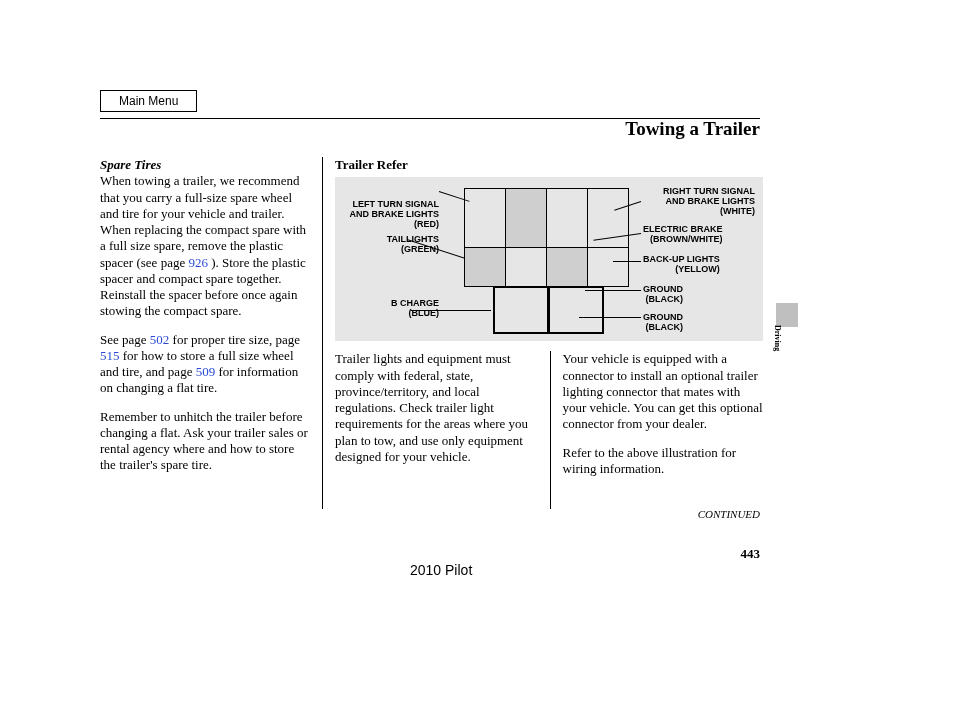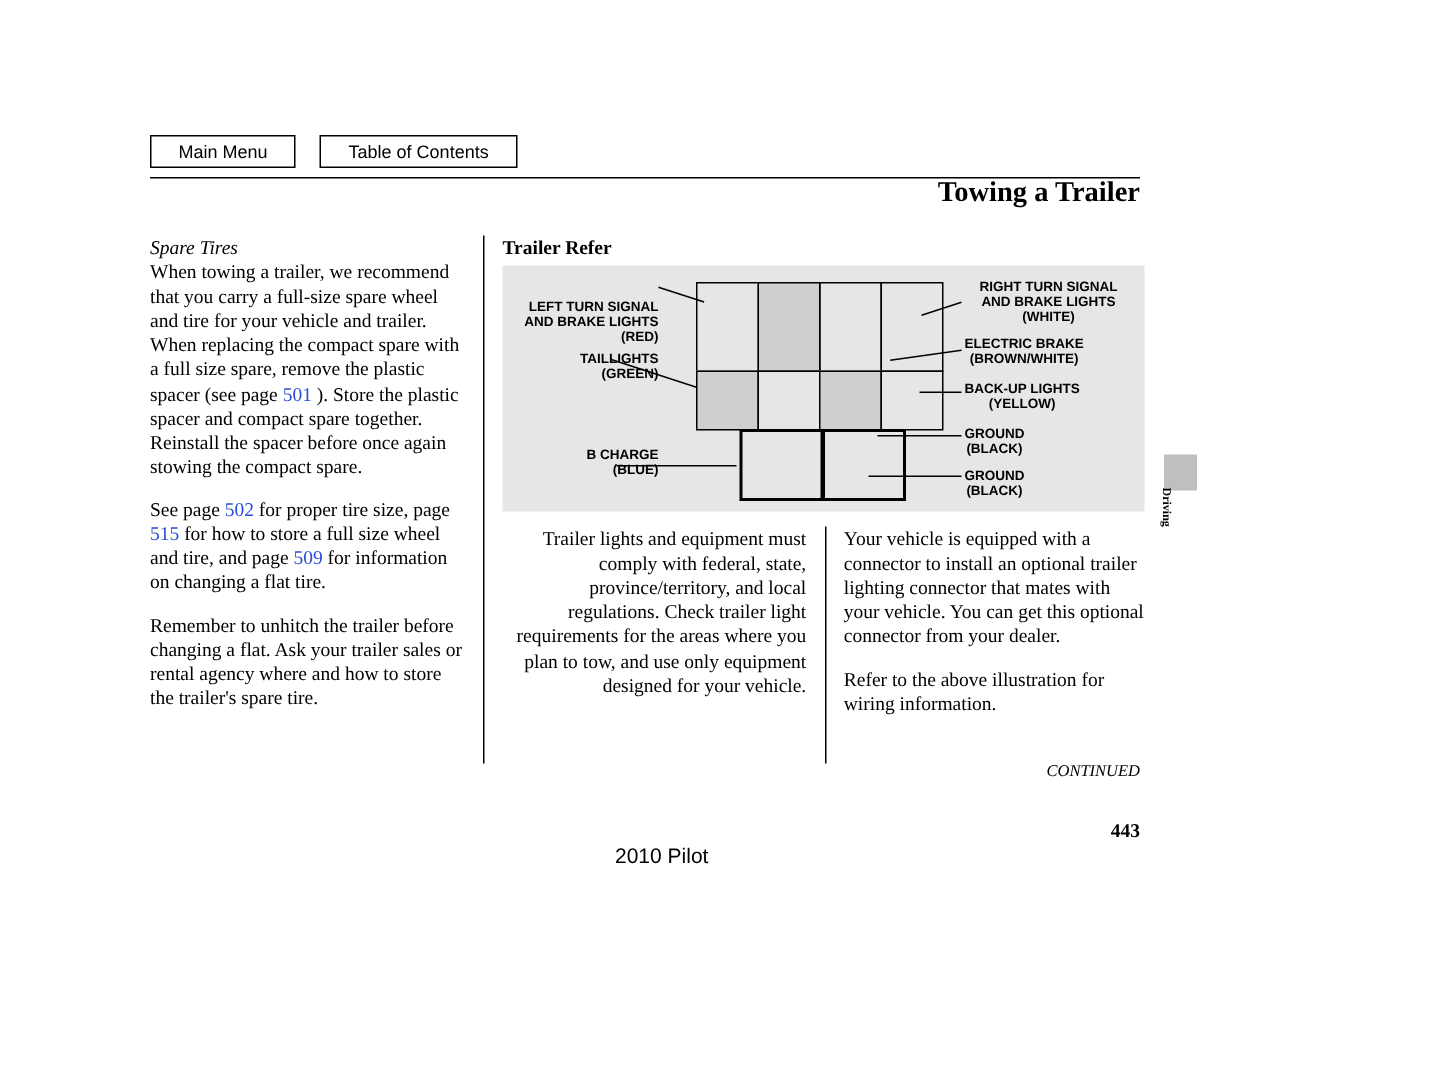--- a/index.html
+++ b/index.html
@@ -60,21 +60,21 @@
   }
   .col1 {
     width: 210px;
     border-right: 1px solid #000;
   }
   .col-right-wrap {
     padding-left: 12px;
     width: 430px;
   }
   .subhead {
-    font-weight: normal;
+    font-weight: bold;
     font-style: italic;
     font-size: 13px;
   }
   .section-head {
     font-weight: bold;
     font-size: 13px;
     margin-bottom: 4px;
   }
   .link {
     color: #2a4bd7;
@@ -93,21 +93,21 @@
     margin-bottom: 10px;
   }
   .lbl {
     font-family: Arial, Helvetica, sans-serif;
     font-size: 9px;
     font-weight: bold;
     line-height: 1.1;
     position: absolute;
     white-space: nowrap;
   }
-  .lbl.rt { text-align: center; }
+  .lbl.rt { text-align: right; }
   .lbl.lt { text-align: right; }
 
   .connector-grid {
     position: absolute;
     left: 130px;
     top: 12px;
     width: 168px;
     height: 144px;
   }
   .cgrow { display: flex; }
@@ -140,21 +140,20 @@
   }
   .subcol {
     width: 208px;
     font-size: 13px;
     line-height: 1.25;
   }
   .subcol.first {
     border-right: 1px solid #000;
     padding-right: 12px;
     height: 158px;
-    text-align: right;
   }
 
   .continued {
     font-style: italic;
     font-size: 11px;
     position: absolute;
     top: 418px;
     right: 40px;
   }
   .pagenum {
@@ -191,32 +190,31 @@
     transform-origin: left top;
   }
 </style>
 </head>
 <body>
 
 <div class="page">
 
   <div class="nav-buttons">
     <button class="nav-btn">Main Menu</button>
-    <button class="nav-btn">Table of Contents</button>
   </div>
 
   <div class="title">Towing a Trailer</div>
   <hr class="hr-top">
 
   <div class="columns">
 
     <div class="col col1">
       <div class="subhead">Spare Tires</div>
       <p>
-        <span>When towing a trailer, we recommend that you carry a full-size spare wheel and tire for your vehicle and trailer. When replacing the compact spare with a full size spare, remove the plastic spacer (see page </span><span class="link">501</span><span> ). Store the plastic spacer and compact spare together. Reinstall the spacer before once again stowing the compact spare.</span>
+        <span>When towing a trailer, we recommend that you carry a full-size spare wheel and tire for your vehicle and trailer. When replacing the compact spare with a full size spare, remove the plastic spacer (see page </span><span class="link">926</span><span> ). Store the plastic spacer and compact spare together. Reinstall the spacer before once again stowing the compact spare.</span>
       </p>
       <p>
         <span>See page </span><span class="link">502</span><span> for proper tire size, page </span><span class="link">515</span><span> for how to store a full size wheel and tire, and page </span><span class="link">509</span><span> for information on changing a flat tire.</span>
       </p>
       <p>Remember to unhitch the trailer before changing a flat. Ask your trailer sales or rental agency where and how to store the trailer's spare tire.</p>
     </div>
 
     <div class="col-right-wrap">
       <div class="section-head">Trailer Refer</div>
 

